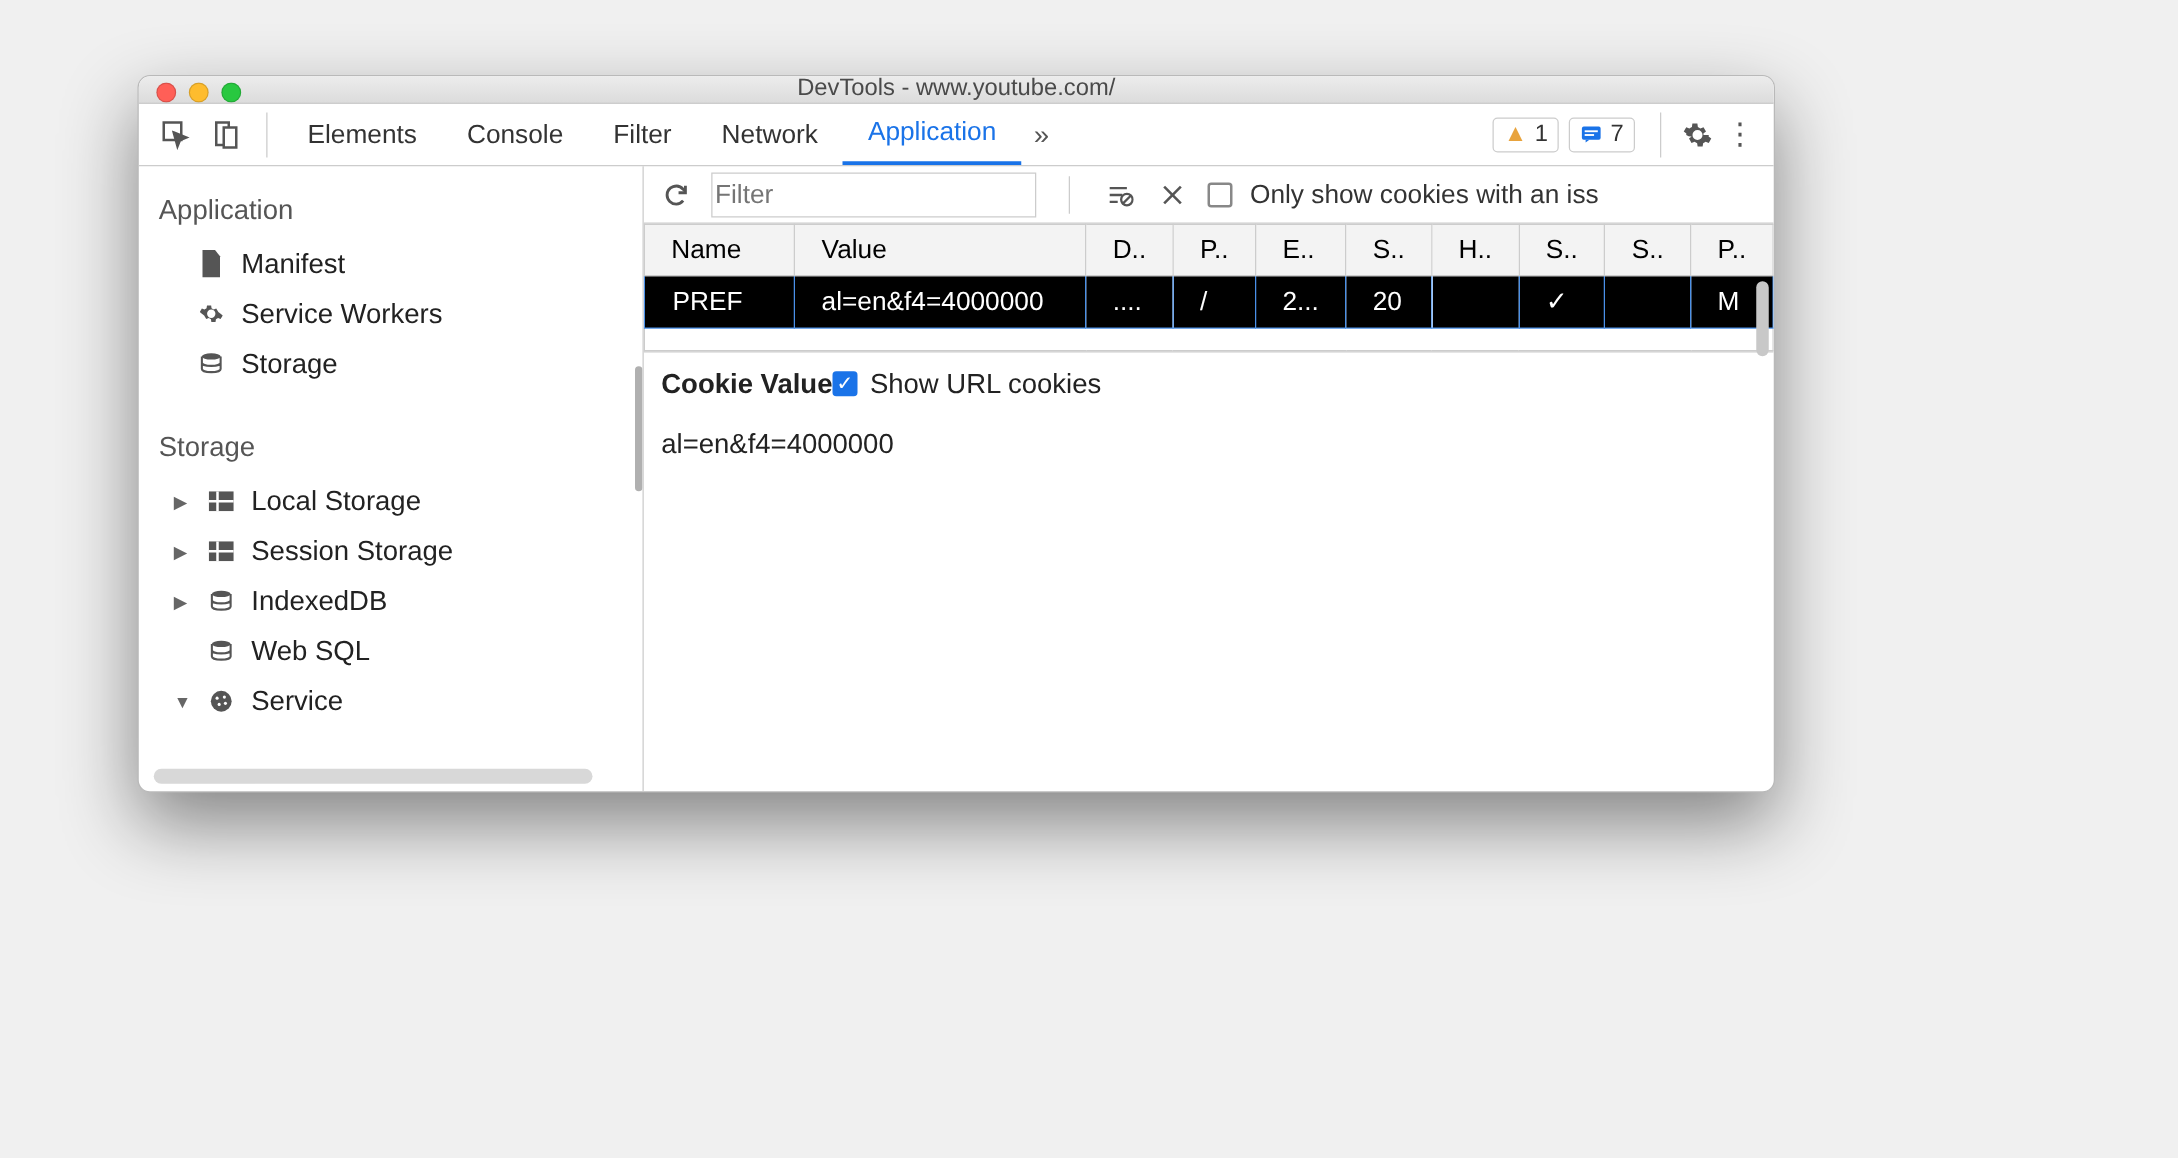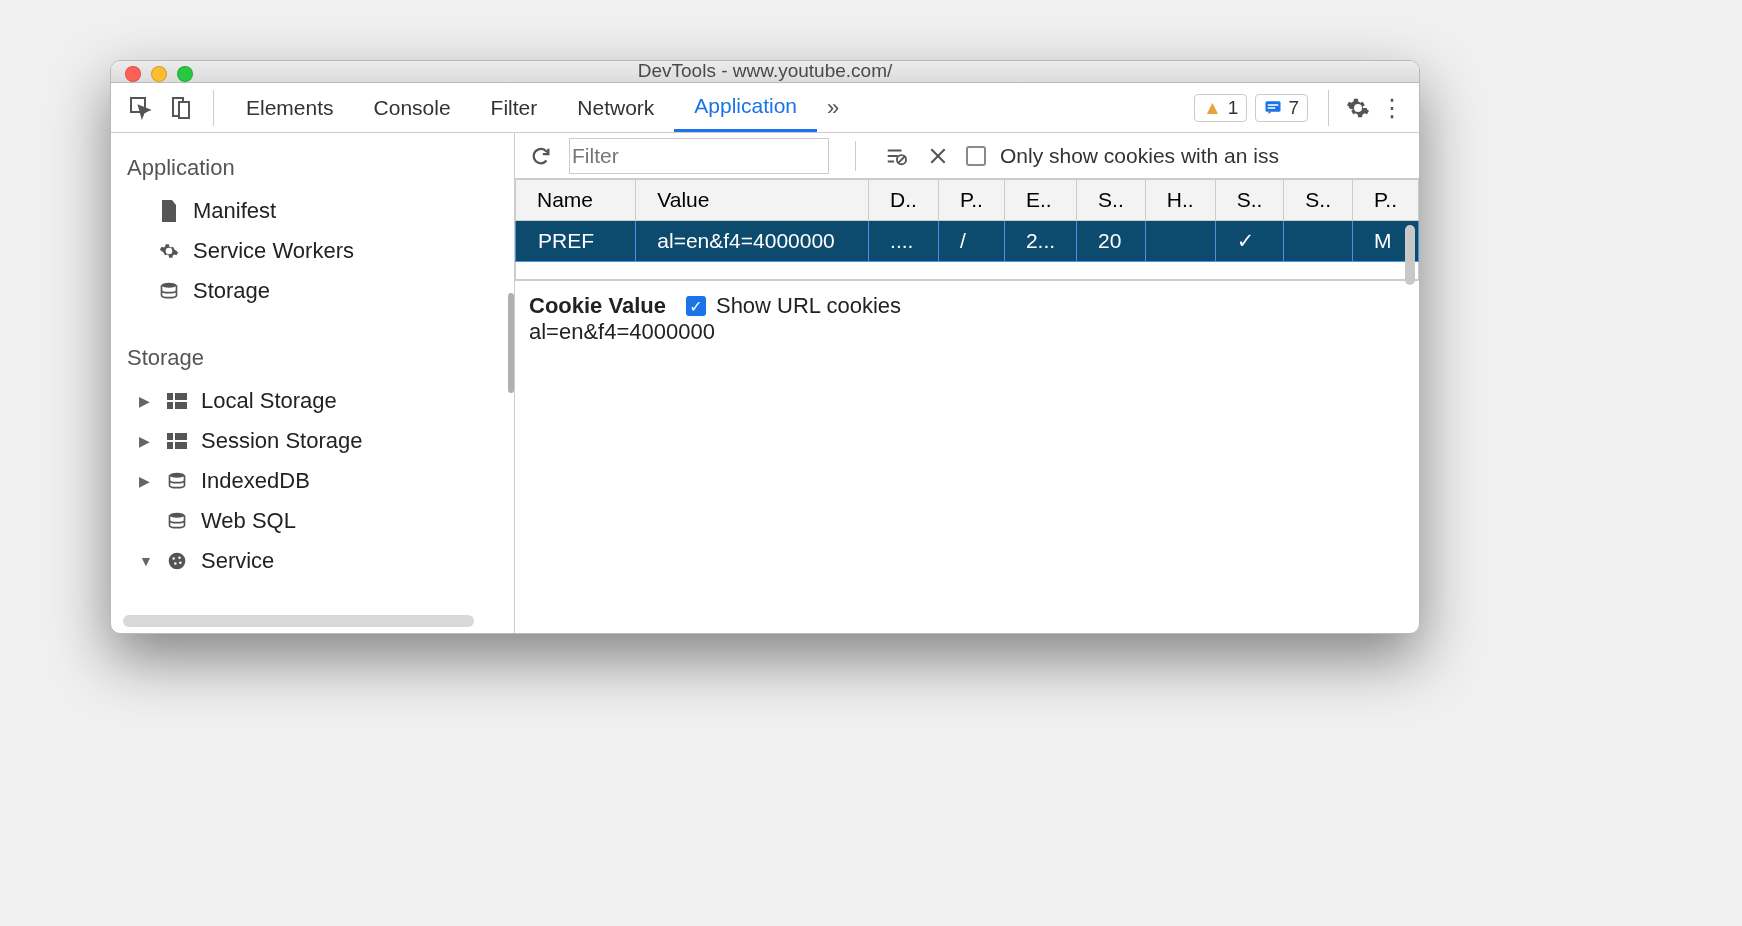--- a/index.html
+++ b/index.html
@@ -46,25 +46,25 @@
   .side-scroll{ position:absolute; left:12px; right:40px; bottom:6px; height:12px; background:#d8d8d8; border-radius:6px;}
   .main{ flex:1; display:flex; flex-direction:column; overflow:hidden;}
   .toolbar{ height:46px; border-bottom:1px solid #ccc; display:flex; align-items:center; gap:14px; padding:0 12px; font-size:21px; color:#333;}
   .filter{ height:36px; border:1px solid #ccc; padding:0 2px; font-size:21px; width:260px;}
   .tb-ic{ width:28px; height:28px; display:flex; align-items:center; justify-content:center; color:#555; font-size:22px;}
   .chk{ width:20px; height:20px; border:2px solid #888; border-radius:3px; display:inline-block;}
   .chk.on{ background:#1a73e8; border-color:#1a73e8; color:#fff; font-size:16px; text-align:center; line-height:17px;}
   table{ width:100%; border-collapse:collapse; font-size:21px;}
   th,td{ border:1px solid #ccc; padding:8px 21px; text-align:left; white-space:nowrap; overflow:hidden; text-overflow:ellipsis;}
   th{ background:#f3f3f3; font-weight:400;}
-  tr.sel td{ background:#0c4a6e; color:#fff; border-color:#4a90e8;}
+  tr.sel td{ background:#000000; color:#fff; border-color:#4a90e8;}
   .col-name{width:165px;} .col-val{width:260px;}
   .col-s{width:50px;}
   .detail{ border-top:1px solid #ccc; padding:12px 14px; font-size:22px; color:#222;}
-  .detail-row{ display:flex; align-items:flex-start; gap:20px; margin-bottom:0;}
+  .detail-row{ display:flex; align-items:flex-start; margin-bottom:22px;}
   .detail-title{ font-weight:600;}
   .main-scroll{ position:absolute; right:4px; top:0; width:10px; height:60px; background:#c8c8c8; border-radius:5px;}
   .table-wrap{ position:relative;}
   svg{display:block;}
 </style>
 </head>
 <body>
 
 <div class="window">
   <div class="titlebar">

